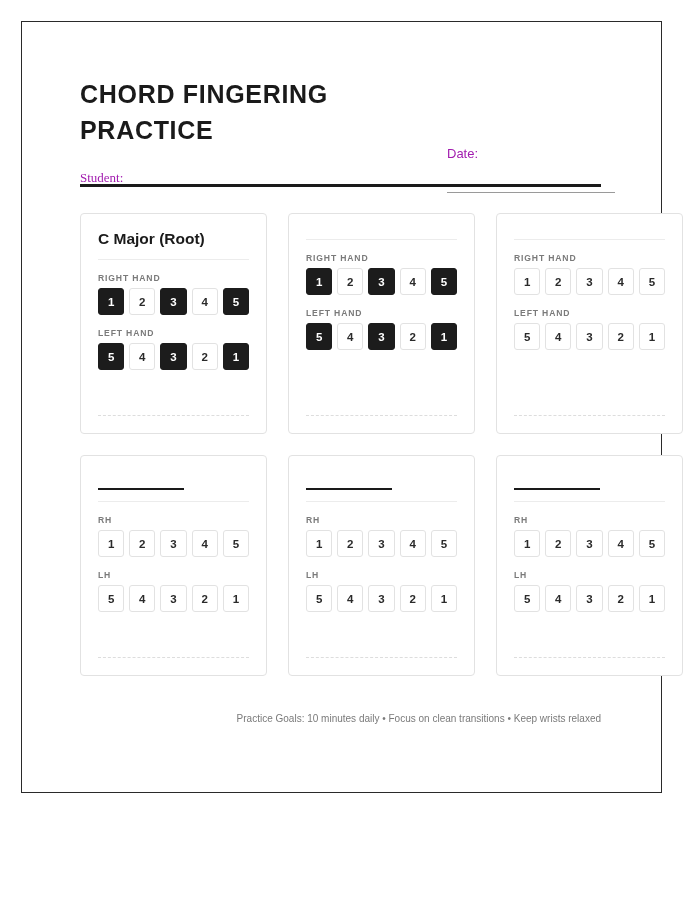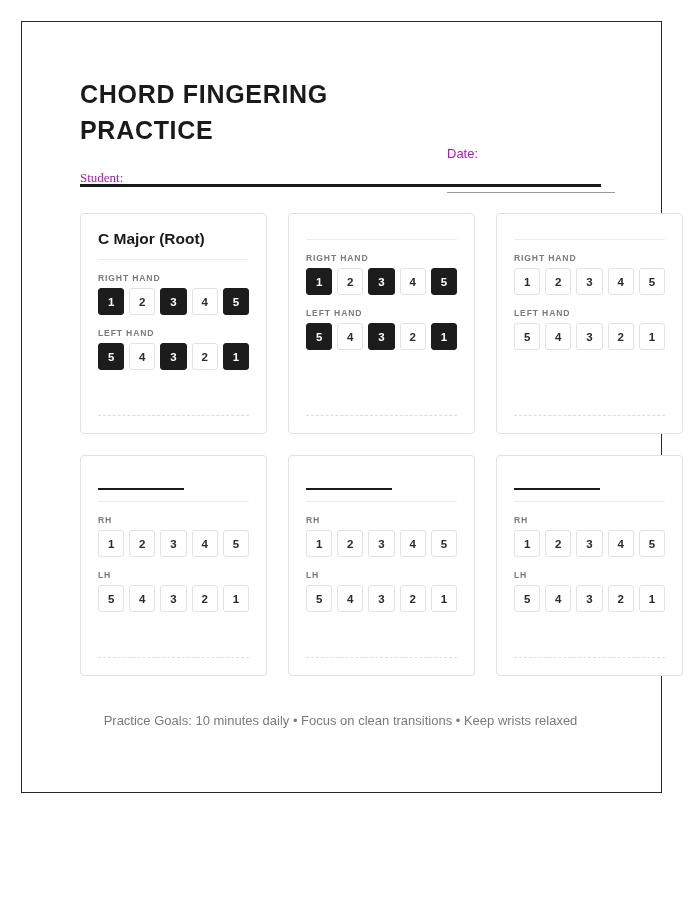--- a/index.html
+++ b/index.html
@@ -158,22 +158,22 @@
     bottom: 17px;
     border-top: 1px dashed #dddddd;
   }
 
   
   .footer {
     position: absolute;
     left: 59px;
     top: 692px;
     width: 521px;
-    text-align: center;
-    font-size: 13px;
+    text-align: right;
+    font-size: 10px;
     color: #7a7a7a;
   }
 </style>
 </head>
 <body>
 
 <div class="sheet"></div>
 
 <div class="content">
 

